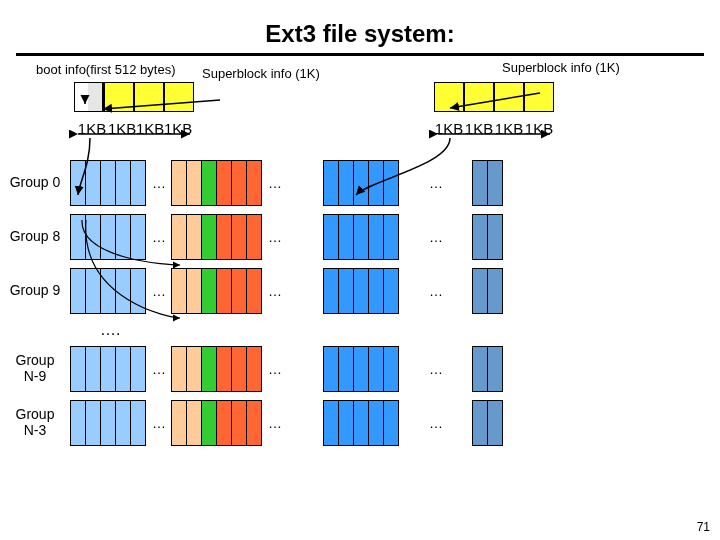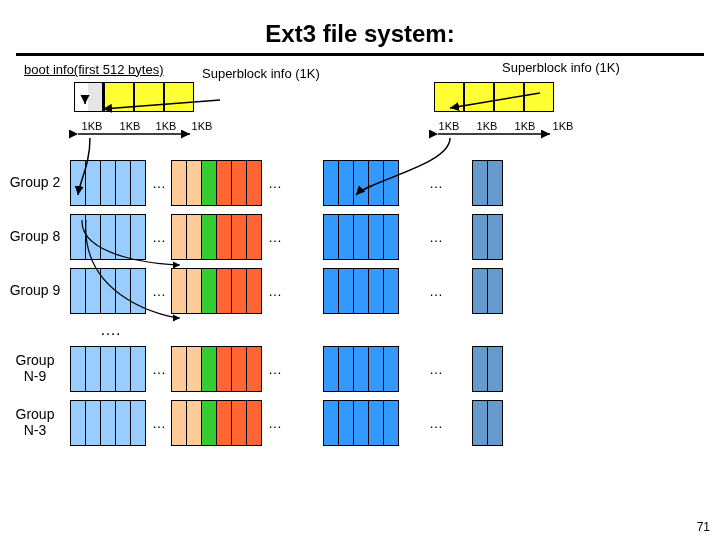--- a/index.html
+++ b/index.html
@@ -26,24 +26,23 @@
     margin: 2px 16px 6px 16px;
   }
   
   .top-area {
     position: relative;
     height: 90px;
     margin: 0 24px;
   }
   .boot-label {
     position:absolute;
-    left: 0px;
+    left: 12px;
     top: 0px;
     font-size: 13px;
-    text-decoration: underline;
   }
   .sb-label-left {
     position:absolute;
     left: 178px;
     top: 4px;
     font-size: 13px;
   }
   .sb-label-right {
     position:absolute;
     left: 478px;
@@ -77,22 +76,21 @@
     position:absolute;
     left:64px;top:20px;
     border:1px solid #000;
     border-left:none;
     box-sizing:border-box;
   }
   .yellow { background:#ffff33; }
   .under-labels {
     position:absolute;
     display:flex;
-    font-size:11px;
-    gap:8px;
+    font-size:15px;
   }
   .under-labels.left { left:52px; top:58px; }
   .under-labels.right { left:410px; top:58px; }
   .under-labels span { display:inline-block; text-align:center;}
   .under-labels.left span:first-child {width:32px;}
   .under-labels.left span {width:28px;}
   .under-labels.right span {width:30px;}
 
   
   .rows { margin: 4px 0 0 0; }
@@ -198,21 +196,21 @@
     <span>1KB</span>
     <span>1KB</span>
     <span>1KB</span>
   </div>
 
 </div>
 
 <div class="rows">
 
   <div class="row">
-    <div class="row-label">Group 2</div>
+    <div class="row-label">Group 0</div>
     <div class="bar">
       <div class="b c-lblue"></div>
         <div class="b c-lblue"></div>
         <div class="b c-lblue"></div>
         <div class="b c-lblue"></div>
         <div class="b c-lblue"></div>
       <div class="dots">…</div>
       <div class="b c-peach"></div>
         <div class="b c-peach"></div>
         <div class="b c-green"></div>

